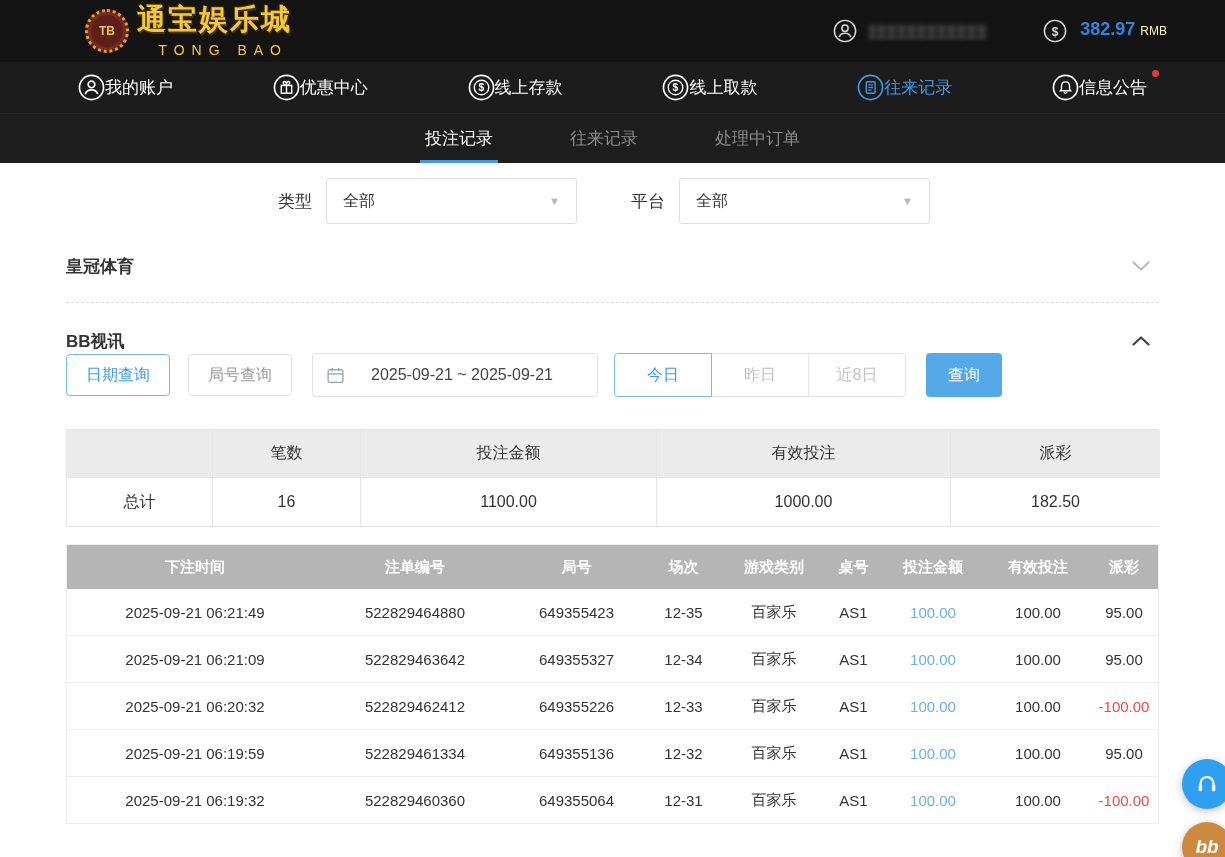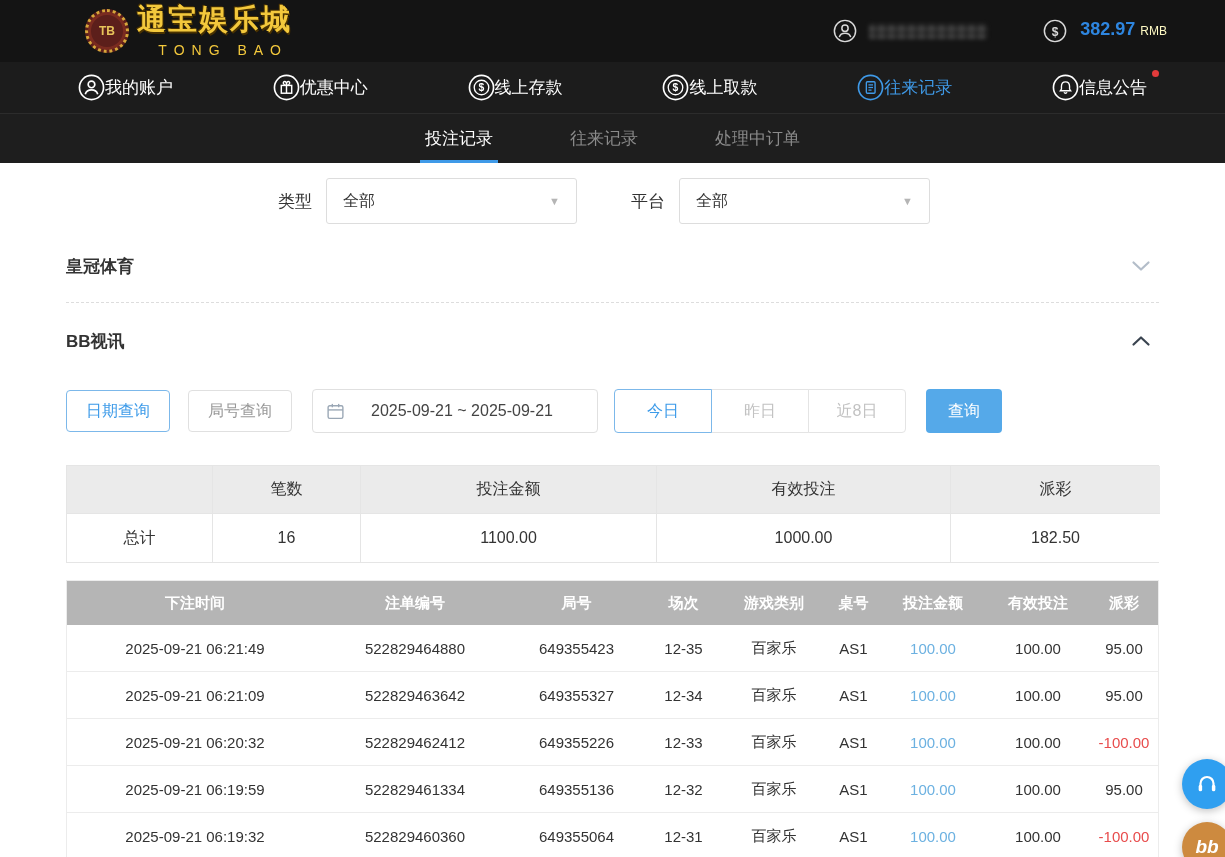--- a/index.html
+++ b/index.html
@@ -60,21 +60,21 @@
 
   
   .sections { margin:0 66px; }
   .section-header { display:flex; justify-content:space-between; align-items:center; }
   .section-header.crown { padding:30px 6px 24px 0; border-bottom:1px dashed #ddd; }
   .section-header.bb { padding:26px 6px 0 0; }
   .section-title { font-size:17px; font-weight:bold; color:#333; }
   .chev { width:24px; height:24px; cursor:pointer; }
 
   
-  .controls { display:flex; align-items:center; margin-top:36px; }
+  .controls { display:flex; align-items:center; }
   .btn { display:flex; align-items:center; justify-content:center; border-radius:4px;
     font-size:16px; cursor:pointer; background:#fff; }
   .btn-outline-blue { width:104px; height:42px; border:1px solid #7cb8ea; color:#3d9be9; }
   .btn-outline-gray { width:104px; height:42px; border:1px solid #e0e0e0; color:#999;
     margin-left:18px; }
   .date-box { margin-left:20px; width:286px; height:44px; border:1px solid #e0e0e0;
     border-radius:4px; display:flex; align-items:center; padding:0 13px; gap:26px;
     font-size:16px; color:#444; cursor:pointer; background:#fff; }
   .seg-group { margin-left:16px; display:flex; height:44px; }
   .seg { width:98px; display:flex; align-items:center; justify-content:center;

